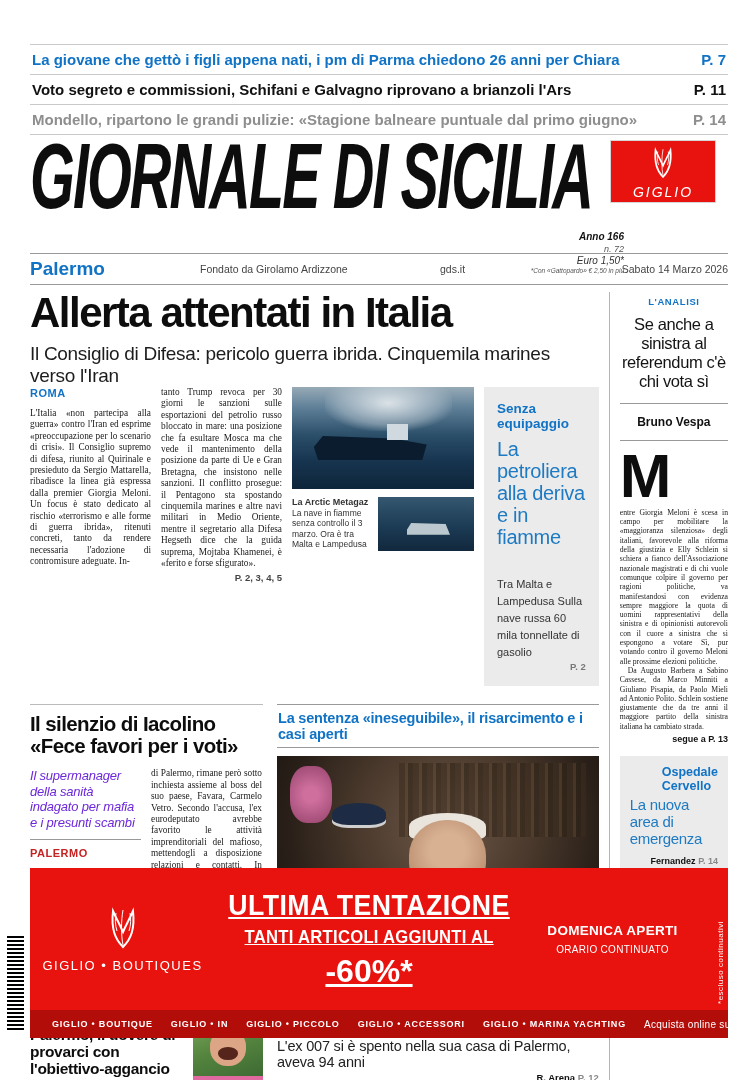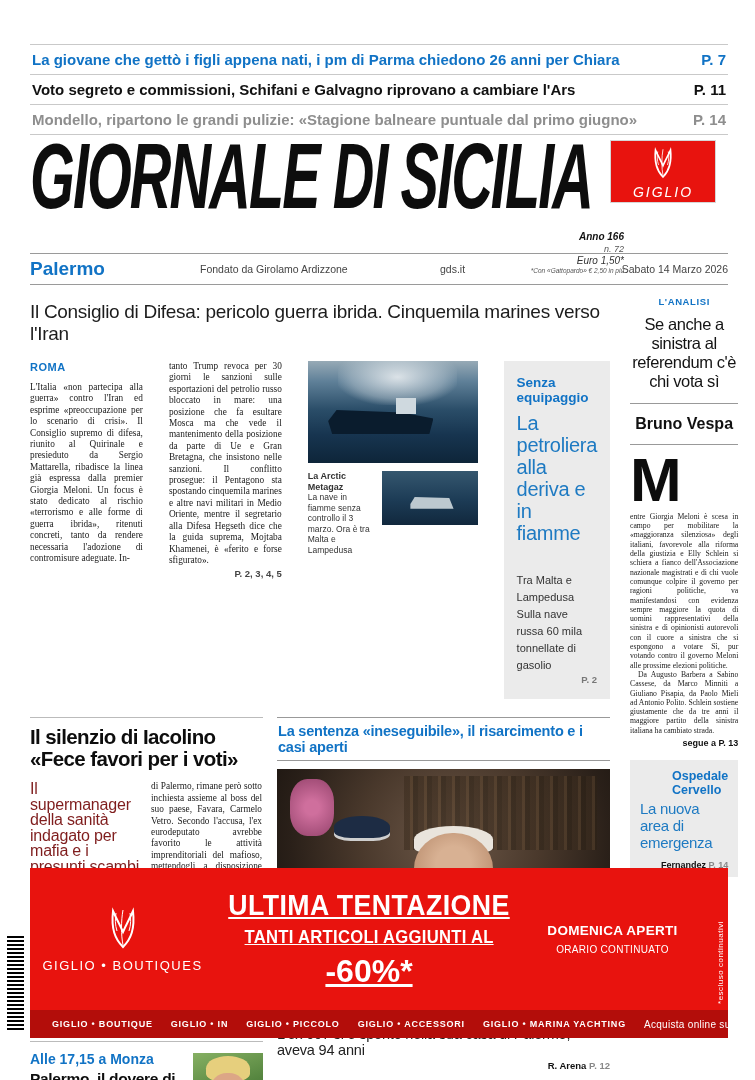--- a/index.html
+++ b/index.html
@@ -46,21 +46,21 @@
   .dateline .site { font-size:10.5px; color:#444; width:160px; }
   .dateline .date { font-size:10.5px; color:#444; margin-left:auto; }
   
   .main-wrap { position:absolute; left:30px; top:292px; width:698px; display:flex; gap:10px; }
   .main-col { width:580px; }
   .v-rule { width:1px; background:#b5b5b5; }
   .sidebar { flex:1; position:relative; }
   h1.lead-h { font-size:42px; letter-spacing:-1.5px; line-height:1.0; color:#0d0d0d; }
   .lead-sub { font-size:19px; color:#1c1c1c; margin-top:9px; letter-spacing:-0.3px; }
   .serif { font-family:"Liberation Serif", serif; text-align:justify; color:#1a1a1a; }
-  .lead-row { display:flex; gap:26px; margin-top:16px; }
+  .lead-row { display:flex; gap:10px; }
   .lead-c { width:121px; }
   .tag { font-size:11px; font-weight:bold; letter-spacing:.5px; margin-bottom:9px; }
   .tag-blue { color:#1173c5; }
   .tag-red { color:#c52222; }
   .body-sm { font-size:9.3px; line-height:11.4px; }
   .pages-ref { text-align:right; font-weight:bold; font-size:9.5px; color:#444; margin-top:2px; }
   .lead-photo { width:182px; }
   .ship-photo { position:relative; height:102px; overflow:hidden;
       background:linear-gradient(180deg,#97aab6 0%,#5f8098 20%,#2a4d68 48%,#173550 72%,#0e2539 100%); }
   .smoke { position:absolute; left:18%; top:-12%; width:70%; height:55%;
@@ -80,21 +80,21 @@
   .box-title { color:#1e7ac2; font-size:20px; line-height:1.1; margin-top:7px; letter-spacing:-0.3px; }
   .box-note { font-size:11px; line-height:17px; color:#333; margin-top:auto; padding-top:28px; }
   .box-page { text-align:right; font-weight:bold; font-size:9.5px; color:#777; }
   
   .mid-row { display:flex; gap:14px; margin-top:18px; }
   .iac-col { width:233px; }
   .iac { border-top:1px solid #bbb; padding-top:8px; }
   h2.iac-h { font-size:20.5px; line-height:1.06; letter-spacing:-0.6px; color:#0d0d0d; }
   .iac-cols { display:flex; gap:10px; margin-top:12px; }
   .iac-c { width:111px; }
-  .standfirst { font-size:16px; line-height:15.5px; color:#7f1d1d; letter-spacing:-0.2px; }
+  .standfirst { font-size:13px; line-height:15.5px; color:#6d28d9; letter-spacing:-0.2px;font-style:italic; }
   .iac-rule { border-top:1px solid #999; margin:9px 0 7px; }
   .byline { font-size:9.5px; text-align:right; margin-top:2px; }
   .byline b { color:#111; }
   .byline .pg { color:#888; font-weight:bold; }
   
   .contrada { flex:1; }
   .con-kick-wrap { border-top:1px solid #999; border-bottom:1px solid #999; padding:5px 1px; }
   .con-kicker { color:#1173c5; font-weight:bold; font-size:14.5px; letter-spacing:-0.2px; }
   .contrada-photo { position:relative; height:168px; margin-top:8px; overflow:hidden;
       background:radial-gradient(circle at 52% 42%, #6d5848 0%, #4a392c 45%, #2a2019 80%, #1d1611 100%); }
@@ -123,21 +123,21 @@
   .monza-photo { width:70px; height:84px; position:relative; overflow:hidden; margin-top:2px;
       background:linear-gradient(160deg,#86b063 0%,#55853f 45%,#33602f 100%); }
   .f-hair { position:absolute; left:18%; top:4%; width:64%; height:30%; border-radius:50% 50% 30% 30%; background:#e6cf7d; }
   .f-face { position:absolute; left:24%; top:24%; width:52%; height:44%; border-radius:46%; background:#dca686; }
   .f-mouth { position:absolute; left:36%; top:46%; width:28%; height:15%; border-radius:50%; background:#55251c; }
   .f-jersey { position:absolute; left:0; bottom:0; width:100%; height:20%; background:#e06a9f; }
   
   .an-tag { text-align:center; color:#1173c5; font-weight:bold; font-size:9.5px; letter-spacing:.6px; margin-top:4px; }
   .an-title { text-align:center; font-size:16.5px; line-height:1.16; letter-spacing:-0.4px; margin-top:8px; color:#141414; }
   .side-rule { border-top:1px solid #999; margin:11px 0; }
-  .an-author { text-align:center; font-weight:bold; font-size:16px; }
+  .an-author { text-align:center; font-weight:bold; font-size:12px; }
   .dropcap { font-size:62px; font-weight:bold; line-height:.78; letter-spacing:-2px; margin:6px 0 8px; color:#0d0d0d; }
   .an-body { font-size:7.7px; line-height:9.3px; }
   .an-body p + p { text-indent:8px; }
   .an-more { text-align:right; font-weight:bold; font-size:9px; margin-top:3px; }
   .cervello { background:#ebebeb; margin-top:12px; padding:9px 10px 7px; }
   .cerv-kicker { color:#1173c5; font-weight:bold; font-size:12.5px;margin-left:32px; }
   .cerv-title { color:#1e7ac2; font-size:15px; line-height:1.12; margin-top:4px; letter-spacing:-0.3px; }
   .cerv-byline { text-align:right; font-size:9px; margin-top:9px; }
   .cerv-byline b { color:#111; } .cerv-byline .pg { color:#888; font-weight:bold; }
   
@@ -170,21 +170,21 @@
 <body>
 
 <div class="page">
 
   <div class="topstrips">
     <div class="strip strip-blue">
       <span>La giovane che gettò i figli appena nati, i pm di Parma chiedono 26 anni per Chiara</span>
       <span class="pg">P. 7</span>
     </div>
     <div class="strip strip-black">
-      <span>Voto segreto e commissioni, Schifani e Galvagno riprovano a cambiare l'Ars</span>
+      <span>Voto segreto e commissioni, Schifani e Galvagno riprovano a brianzoli l'Ars</span>
       <span class="pg">P. 11</span>
     </div>
     <div class="strip strip-gray">
       <span>Mondello, ripartono le grandi pulizie: «Stagione balneare puntuale dal primo giugno»</span>
       <span class="pg">P. 14</span>
     </div>
   </div>
 
   <div class="masthead">
     <div class="mast-title">GIORNALE DI SICILIA</div>
@@ -206,20 +206,21 @@
   <div class="dateline">
     <span class="city">Palermo</span>
     <span class="founded">Fondato da Girolamo Ardizzone</span>
     <span class="site">gds.it</span>
     <span class="date">Sabato 14 Marzo 2026</span>
   </div>
 
   <div class="main-wrap">
     <div class="main-col">
 
+      <h1 class="lead-h">Allerta attentati in Italia</h1>
       <div class="lead-sub">Il Consiglio di Difesa: pericolo guerra ibrida. Cinquemila marines verso l'Iran</div>
 
       <div class="lead-row">
         <div class="lead-c">
           <div class="tag tag-blue">ROMA</div>
           <div class="serif body-sm">L'Italia «non partecipa alla guerra» contro l'Iran ed esprime «preoccupazione per lo scenario di crisi». Il Consiglio supremo di difesa, riunito al Quirinale e presieduto da Sergio Mattarella, ribadisce la linea già espressa dalla premier Giorgia Meloni. Un focus è stato dedicato al rischio «terrorismo e alle forme di guerra ibrida», ritenuti concreti, tanto da rendere necessaria l'adozione di contromisure adeguate. In-</div>
         </div>
         <div class="lead-c">
           <div class="serif body-sm">tanto Trump revoca per 30 giorni le sanzioni sulle esportazioni del petrolio russo bloccato in mare: una posizione che fa esultare Mosca ma che vede il mantenimento della posizione da parte di Ue e Gran Bretagna, che insistono nelle sanzioni. Il conflitto prosegue: il Pentagono sta spostando cinquemila marines e altre navi militari in Medio Oriente, mentre il segretario alla Difesa Hegseth dice che la guida suprema, Mojtaba Khamenei, è «ferito e forse sfigurato».</div>
           <div class="pages-ref">P. 2, 3, 4, 5</div>

